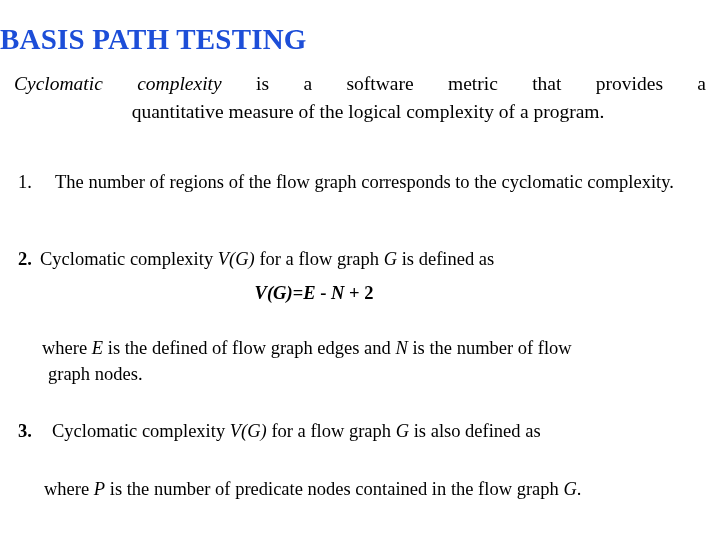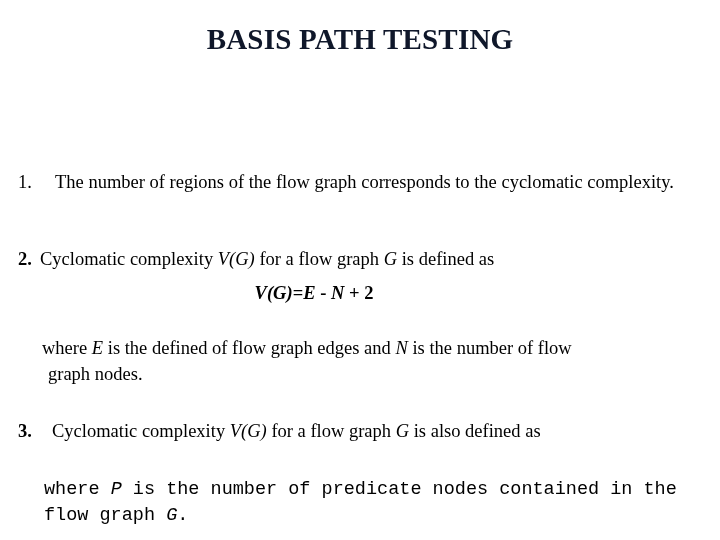--- a/index.html
+++ b/index.html
@@ -22,24 +22,24 @@
     height: 540px;
     box-sizing: border-box;
   }
 
   
   .slide-title {
     position: absolute;
     top: 24px;
     left: 0;
     width: 720px;
-    text-align: center;
+    text-align: left;
     font-size: 29px;
     font-weight: bold;
-    color: #0f172a;
+    color: #1d4ed8;
     letter-spacing: 0.2px;
     line-height: 1.05;
   }
 
   
   .intro {
     position: absolute;
     top: 70px;
     left: 14px;
     width: 692px;
@@ -124,30 +124,33 @@
     width: 620px;
   }
   #where1 .w2 {
     display: block;
     padding-left: 6px;
   }
   #where2 {
     top: 477px;
     left: 44px;
     width: 650px;
-    font-family: Liberation Mono, monospace;
   }
 </style>
 </head>
 <body>
 
 <div class="slide">
 
   <div class="slide-title">BASIS PATH TESTING</div>
 
+  <div class="intro">
+    <span class="intro-line1"><em class="var">Cyclomatic complexity</em><span> is a software metric that provides a</span></span>
+    <span class="intro-line2">quantitative measure of the logical complexity of a program.</span>
+  </div>
 
   <div class="item" id="item1">
     <span class="marker">1.</span>
     <span class="body">The number of regions of the flow graph corresponds to the cyclomatic complexity.</span>
   </div>
 
   <div class="item" id="item2">
     <span class="marker bold">2.</span>
     <span class="body"><span>Cyclomatic complexity </span><em class="var">V(G)</em><span> for a flow graph </span><em class="var">G</em><span> is defined as</span></span>
   </div>

